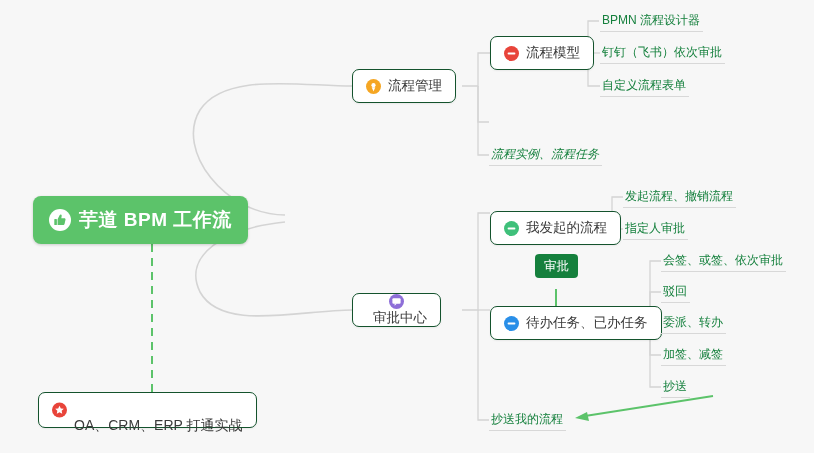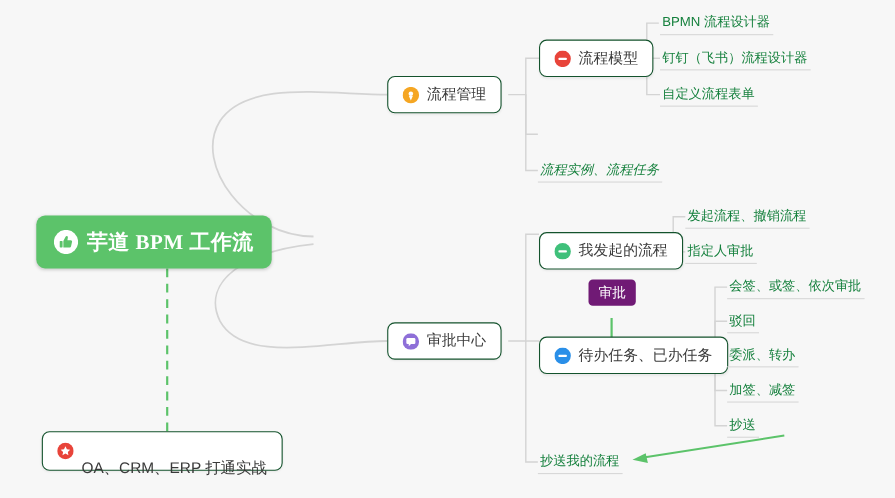--- a/index.html
+++ b/index.html
@@ -35,21 +35,20 @@
   
   .root {
     background: #5cc36a;
     color: #ffffff;
     border-radius: 8px;
     font-size: 19px;
     font-weight: bold;
     padding: 0 16px;
     height: 48px;
     box-shadow: 0 1px 3px rgba(0,0,0,0.18);
-    font-family: Liberation Serif, serif;
   }
   .root .label { margin-left: 8px; letter-spacing: 0.5px; }
 
   
   .card {
     background: #ffffff;
     border: 1px solid #14532d;
     border-radius: 7px;
     height: 34px;
     padding: 0 13px;
@@ -66,21 +65,21 @@
     border-bottom: 1px solid #d8d8d8;
     height: 22px;
     padding: 0 3px 0 2px;
     align-items: flex-end;
     line-height: 18px;
   }
   .leaf .label { padding-bottom: 2px; }
 
   
   .pill {
-    background: #701a75;
+    background: #15803d;
     color: #ffffff;
     border-radius: 4px;
     font-size: 12.5px;
     height: 24px;
     padding: 0 9px;
     justify-content: center;
   }
 
   
   .ico {
@@ -165,31 +164,31 @@
         <rect x="3.6" y="6.6" width="7.8" height="1.9" rx="0.9" fill="#ffffff"></rect>
       </svg>
     </span>
     <span class="label">流程模型</span>
   </div>
 
   <div class="node leaf" style="left:600px; top:10px;">
     <span class="label">BPMN 流程设计器</span>
   </div>
   <div class="node leaf" style="left:600px; top:42px;">
-    <span class="label">钉钉（飞书）流程设计器</span>
+    <span class="label">钉钉（飞书）依次审批</span>
   </div>
   <div class="node leaf" style="left:600px; top:75px;">
     <span class="label">自定义流程表单</span>
   </div>
 
   <div class="node leaf" style="left:489px; top:144px;font-style:italic;">
     <span class="label">流程实例、流程任务</span>
   </div>
 
-  <div class="node card" style="left:352px; top:293px;">
+  <div class="node card" style="left:352px; top:293px;flex-direction:column;">
     <span class="ico ico-sm">
       <svg width="15" height="15" viewBox="0 0 15 15">
         <circle cx="7.5" cy="7.5" r="7.5" fill="#8e6fd8"></circle>
         <rect x="3.4" y="4.2" width="8.2" height="5.6" rx="1.1" fill="#ffffff"></rect>
         <path d="M5.6 9.5 L5.6 11.8 L7.9 9.5 z" fill="#ffffff"></path>
       </svg>
     </span>
     <span class="label">审批中心</span>
   </div>
 

